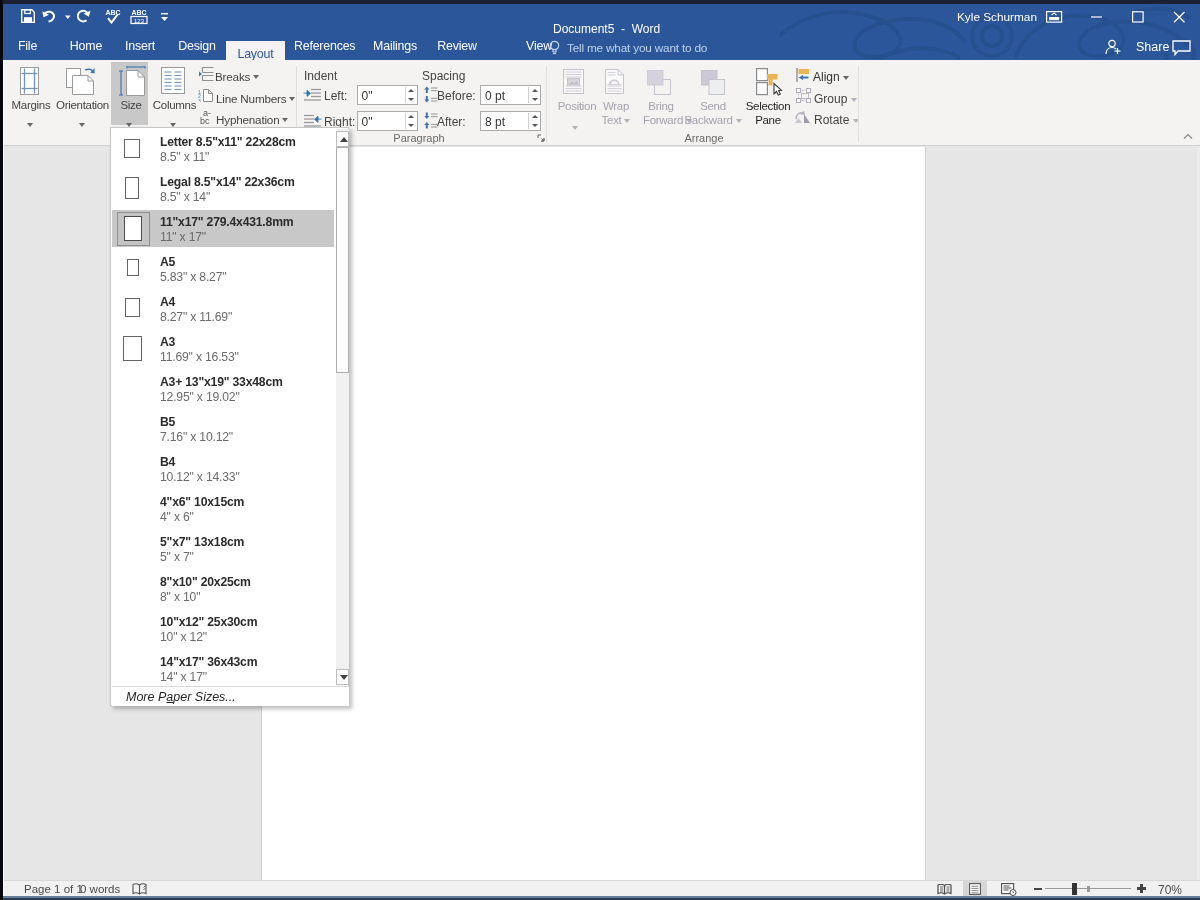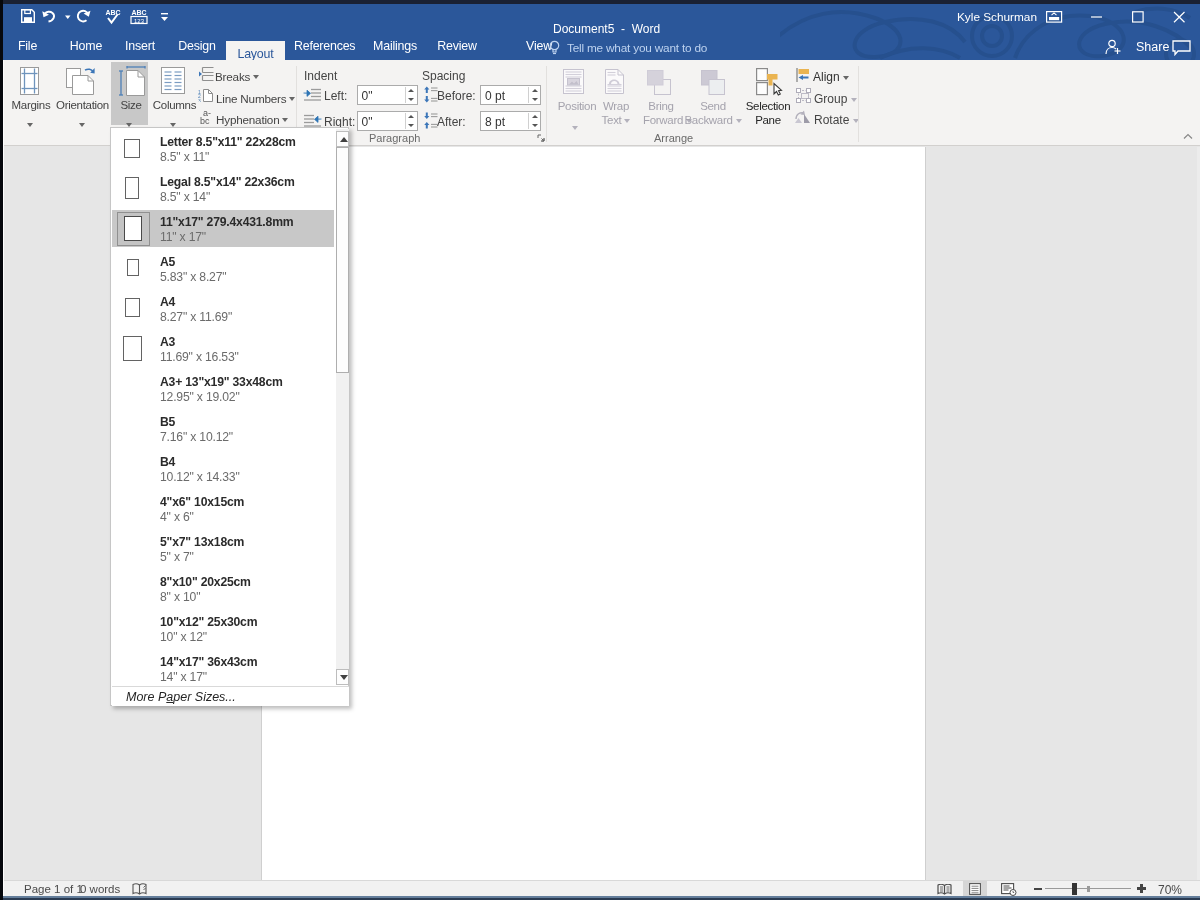--- a/index.html
+++ b/index.html
@@ -12,21 +12,21 @@
   #topedge{position:absolute;left:0;top:0;width:1200px;height:4px;background:#1a2133;}
   #leftedge{position:absolute;left:0;top:0;width:3px;height:900px;background:#06080d;z-index:50;}
   #leftedge2{position:absolute;left:3px;top:60px;width:1px;height:836px;background:#fdfdfd;z-index:50;}
   .ttxt{position:absolute;color:#fff;font-size:13px;white-space:nowrap;}
   .tab{position:absolute;top:33px;height:27px;line-height:27px;color:#fff;font-size:12.4px;letter-spacing:-0.2px;text-align:center;}
   #tab-layout{background:#f4f3f2;color:#2b579a;margin-top:8px;}
   .tellme{position:absolute;color:#bdd2ef;font-size:11.8px;letter-spacing:-0.2px;}
   
   #ribbon{position:absolute;left:3px;top:60px;width:1197px;height:86px;background:#f4f3f2;border-bottom:1px solid #d2d0ce;}
   .rsep{position:absolute;top:6px;width:1px;height:76px;background:#e2e0de;}
-  .glabel{position:absolute;top:72px;font-size:11px;color:#6a6a6a;text-align:left;white-space:nowrap;}
+  .glabel{position:absolute;top:72px;font-size:11px;color:#6a6a6a;text-align:center;white-space:nowrap;}
   .biglbl{position:absolute;font-size:11.5px;letter-spacing:-0.3px;color:#444;text-align:center;white-space:nowrap;}
   .dis{color:#a5a3ad;}
   .smalltxt{position:absolute;font-size:12px;color:#444;white-space:nowrap;}
   .downarrow{display:inline-block;width:0;height:0;border-left:3.5px solid transparent;border-right:3.5px solid transparent;border-top:4px solid #666;vertical-align:middle;}
   .spinbox{position:absolute;width:61px;height:20px;background:#fff;border:1px solid #ababab;font-size:12px;color:#333;}
   .spinbox span{position:absolute;left:4px;top:3px;}
   .spin{position:absolute;right:1px;top:1px;width:11px;height:16px;border-left:1px solid #d0d0d0;}
   .spin div{position:absolute;left:2.5px;width:0;height:0;border-left:3px solid transparent;border-right:3px solid transparent;}
   .spin .up{top:2px;border-bottom:3.6px solid #555;}
   .spin .dn{bottom:2px;border-top:3.6px solid #555;}

